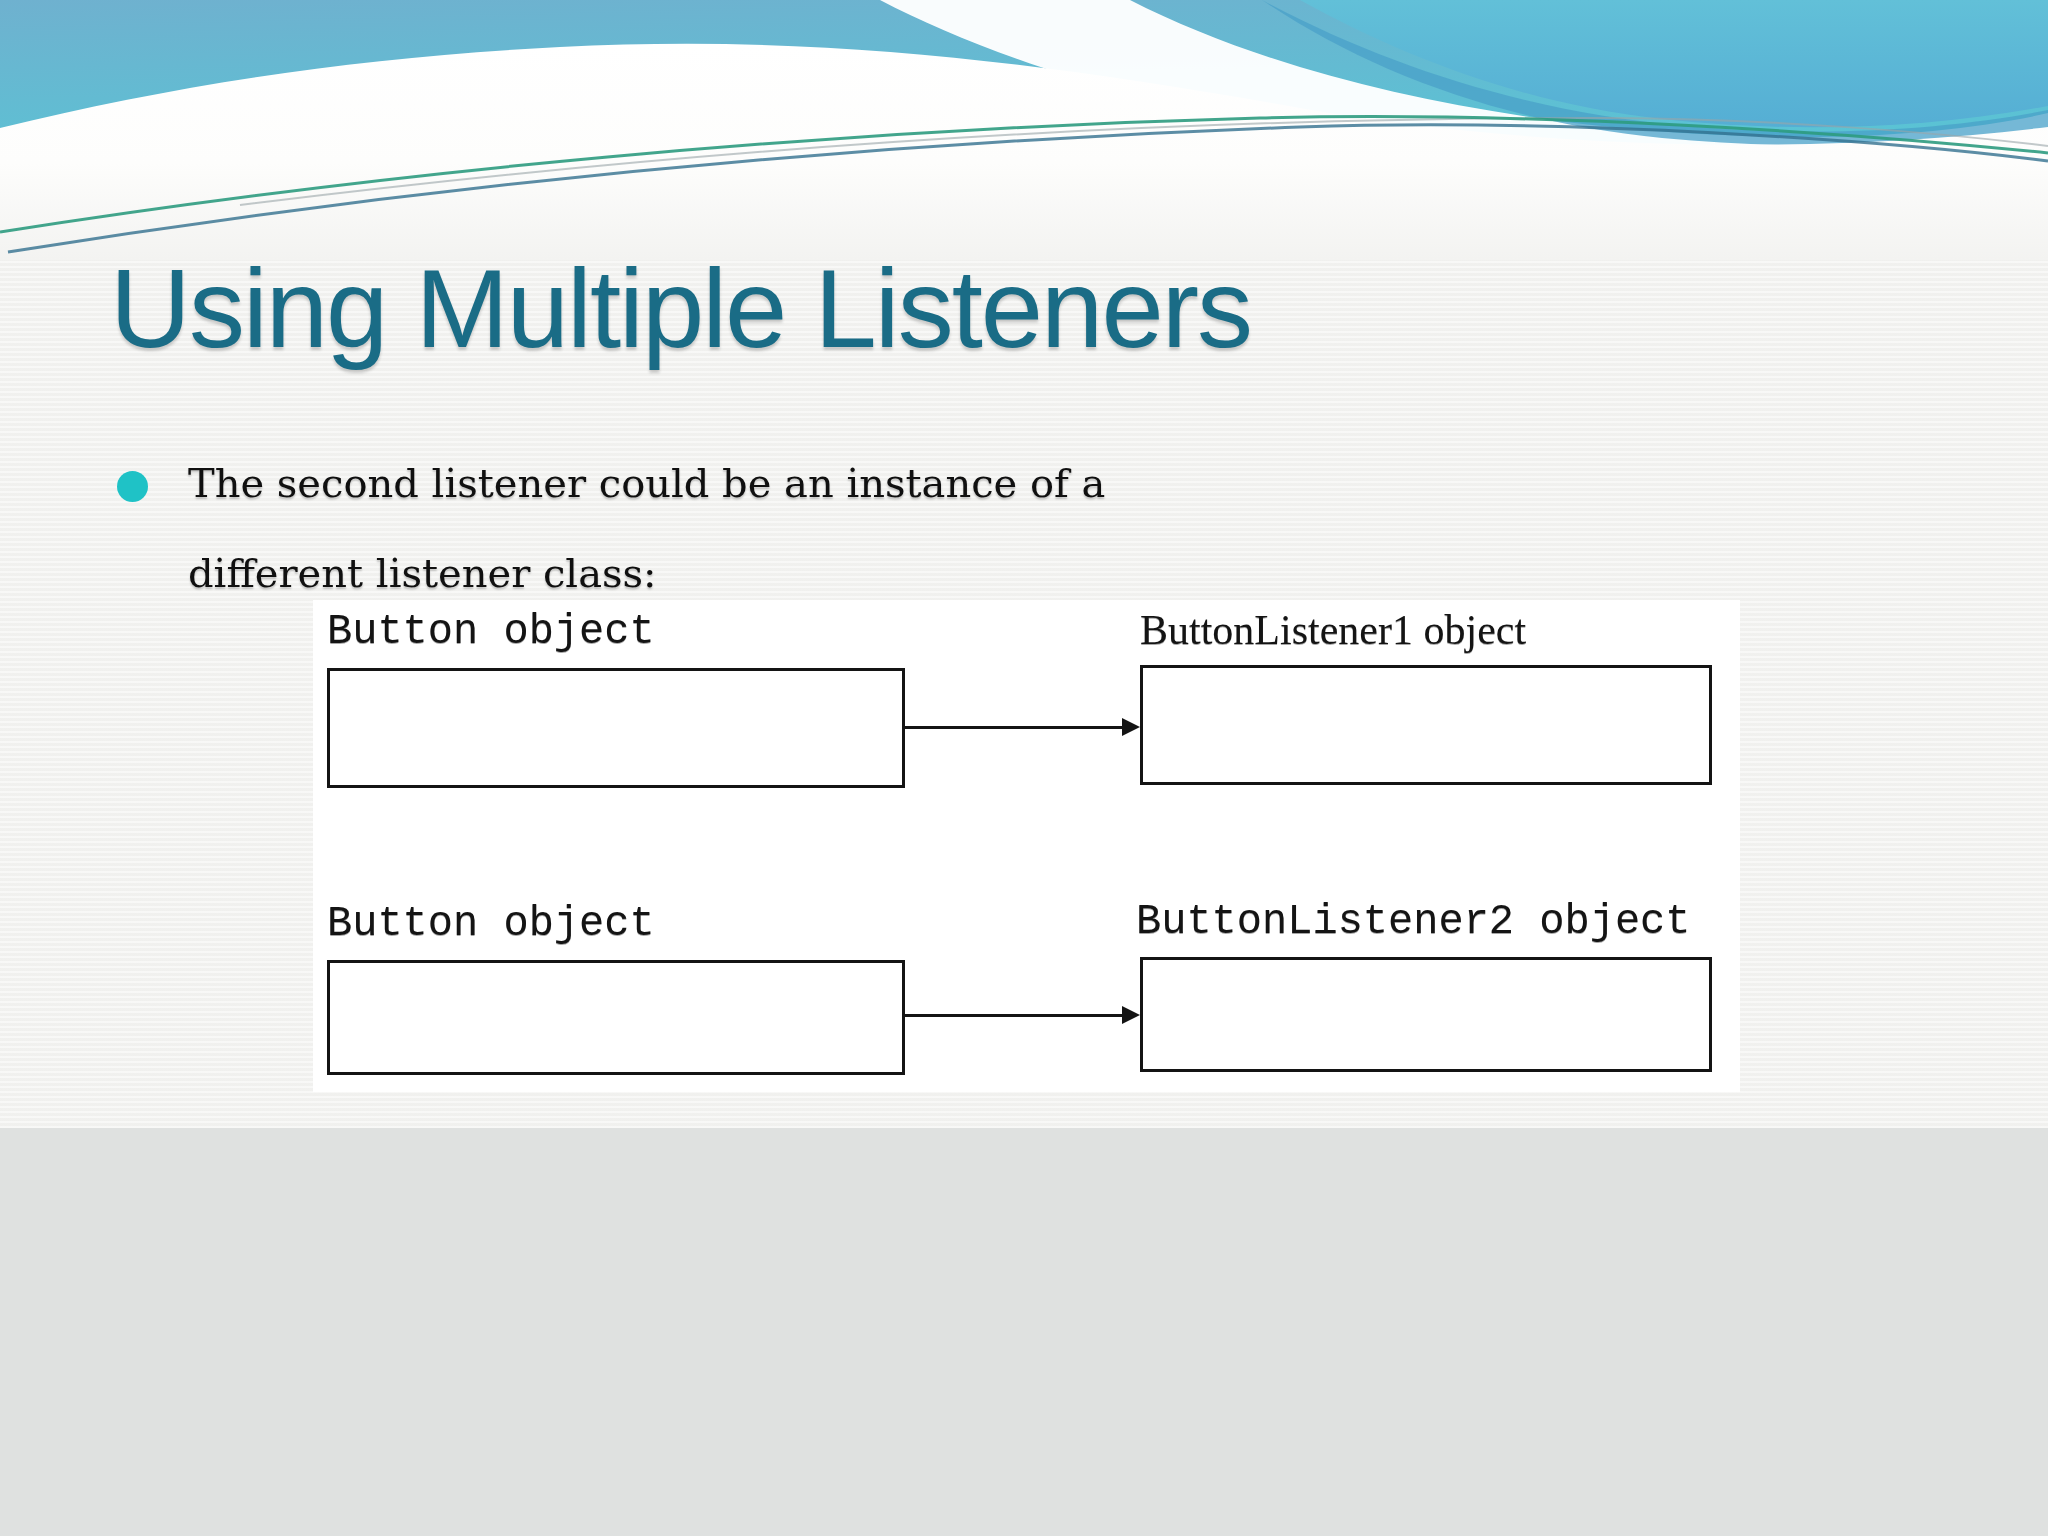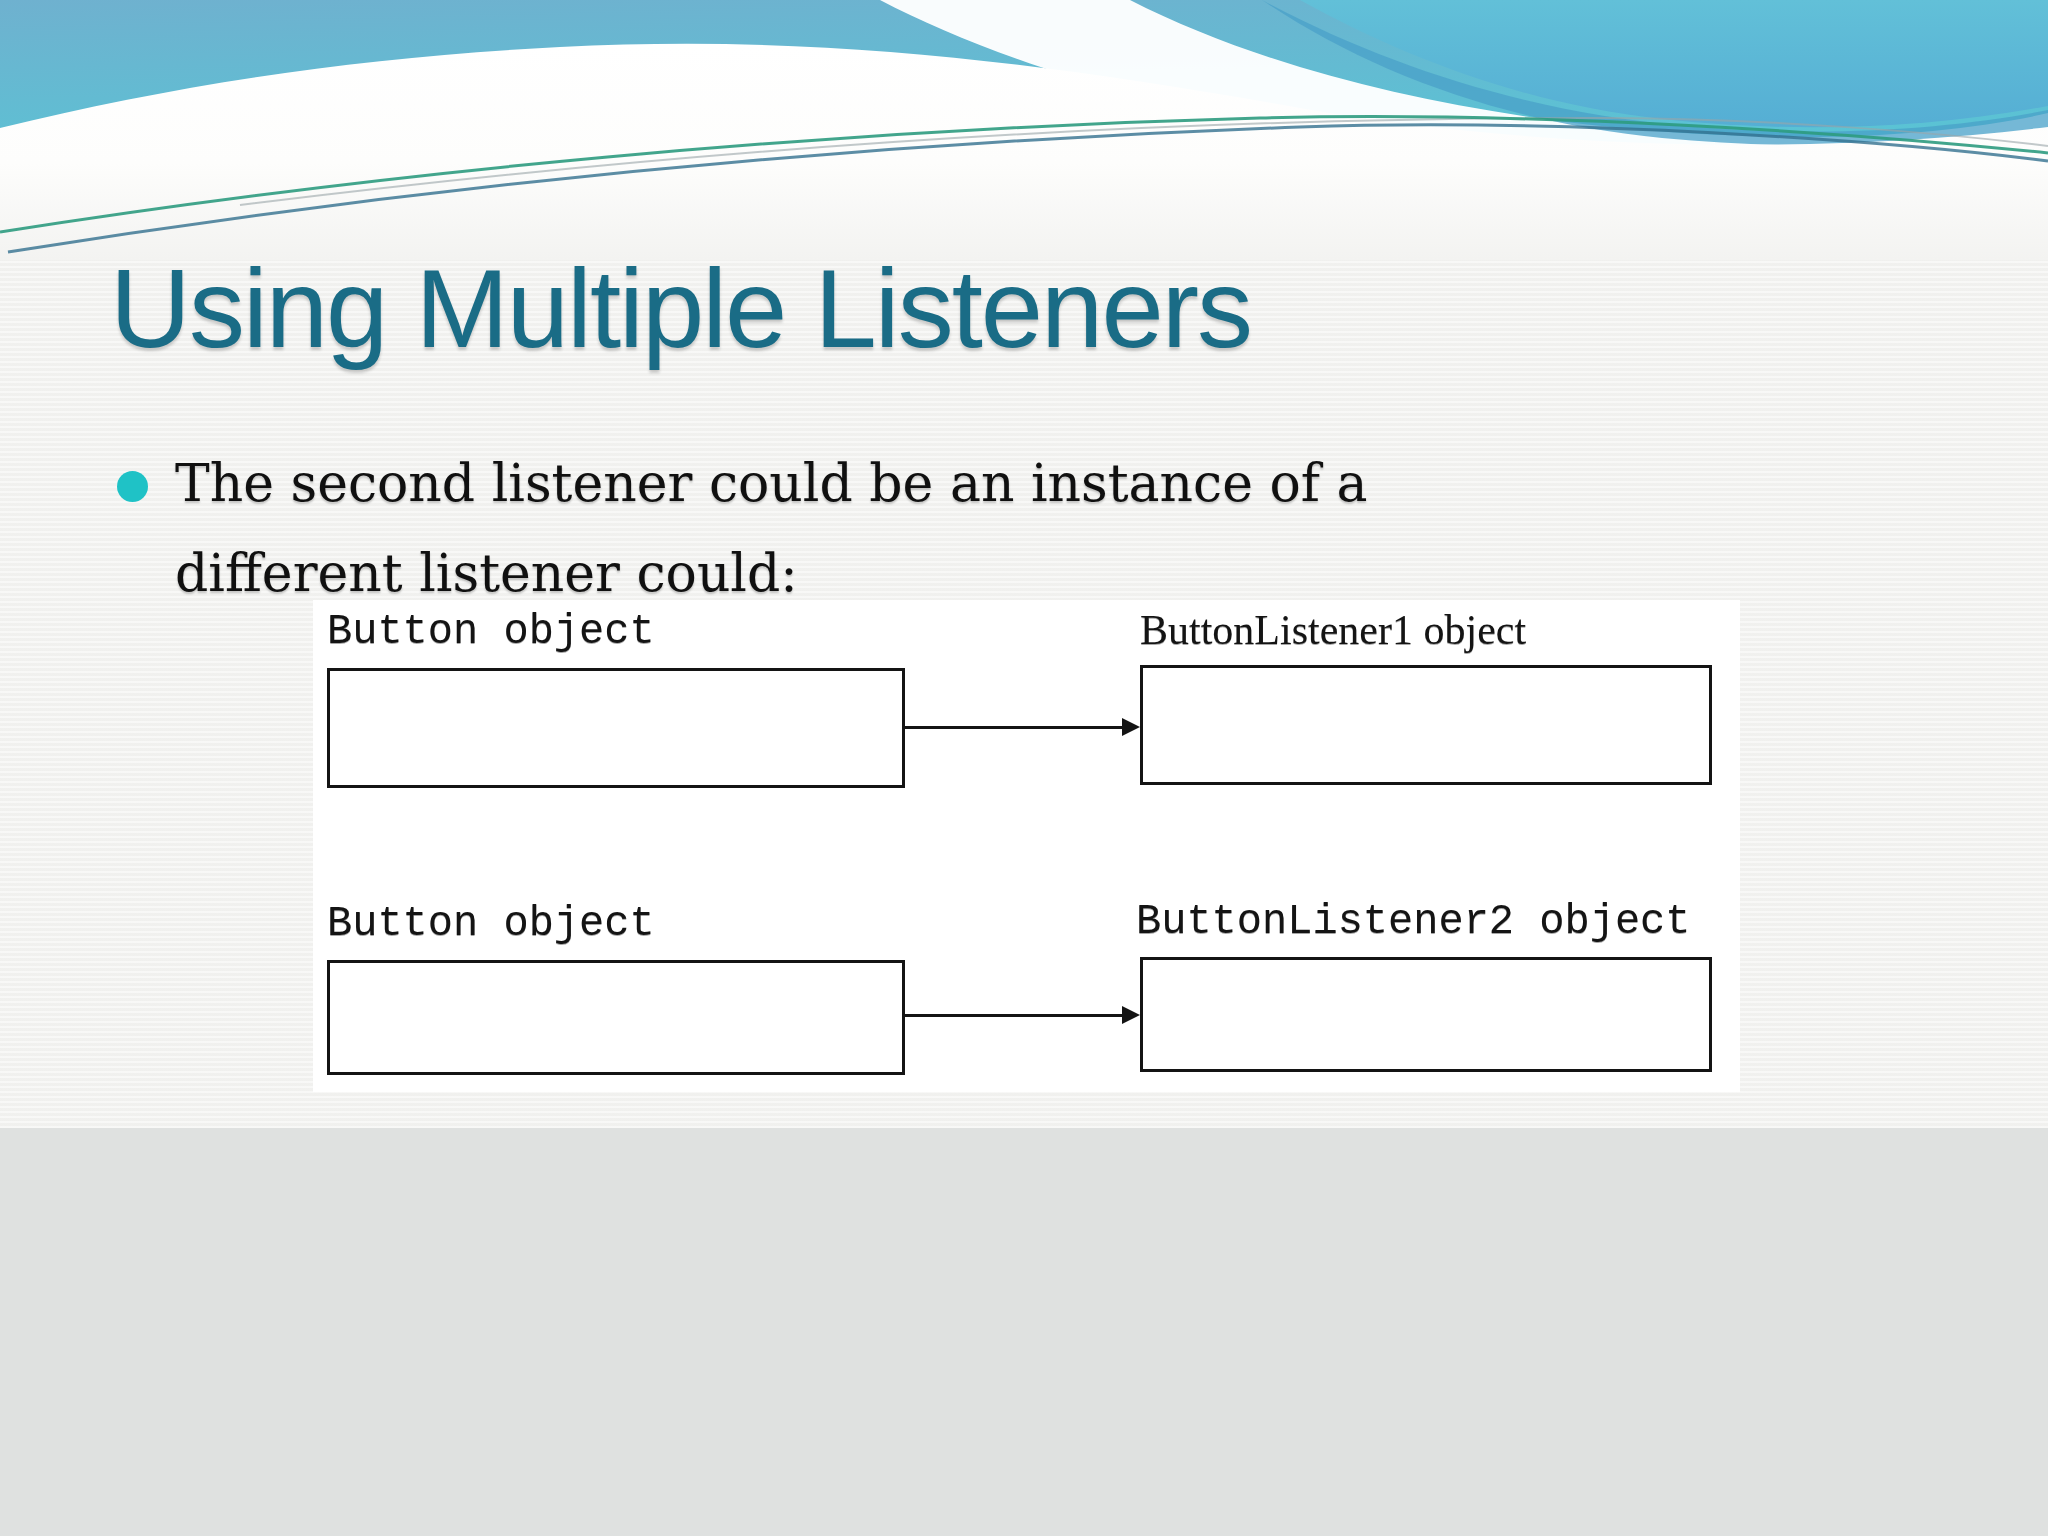--- a/index.html
+++ b/index.html
@@ -21,23 +21,23 @@
     color:var(--title-color,#1a6c86);
     text-shadow:0 3px 3px rgba(40,40,40,.22);
     white-space:nowrap;
   }
   
   .bullet-dot{
     position:absolute;left:117px;top:471px;width:31px;height:31px;border-radius:50%;
     background:var(--bullet-color,#1fc2c6);
   }
   .bullet-text{
-    position:absolute;left:175px;top:438px;width:1500px;
+    position:absolute;left:188px;top:438px;width:1500px;
     font-family:"DejaVu Serif","Liberation Serif",serif;
-    font-size:52px;line-height:90px;color:var(--body-color,#101010);
+    font-size:40px;line-height:90px;color:var(--body-color,#101010);
     text-shadow:0 2px 2px rgba(40,40,40,.25);
   }
   .bullet-text .line{display:block;white-space:nowrap;}
   
   .diagram{
     position:absolute;left:313px;top:600px;width:1427px;height:492px;
     background:#ffffff;z-index:5;
   }
   .obj-label{
     position:absolute;
@@ -110,21 +110,21 @@
     <path d="M240,205 C700,148 1160,117 1610,118 C1770,119 1935,132 2048,146" fill="none" stroke="#9aa5a8" stroke-width="2" opacity="0.6"></path>
     <path d="M0,232 C380,172 820,130 1260,118 C1530,111 1845,132 2048,153" fill="none" stroke="#2d9b80" stroke-width="3" opacity="0.9"></path>
     <path d="M8,252 C420,186 860,143 1300,127 C1565,118 1885,140 2048,161" fill="none" stroke="#33708f" stroke-width="3" opacity="0.8"></path>
   </svg>
 
   <div class="title">Using Multiple Listeners</div>
 
   <div class="bullet-dot"></div>
   <div class="bullet-text">
     <span class="line">The second listener could be an instance of a</span>
-    <span class="line">different listener could:</span>
+    <span class="line">different listener class:</span>
   </div>
 
   <div class="diagram">
 
     <div class="obj-label r1-label-src">Button object</div>
     <div class="obj-label r1-label-tgt">ButtonListener1 object</div>
     <div class="obj-box r1-box-src"></div>
     <div class="obj-box r1-box-tgt"></div>
     <div class="assoc-arrow r1-arrow"></div>
 

